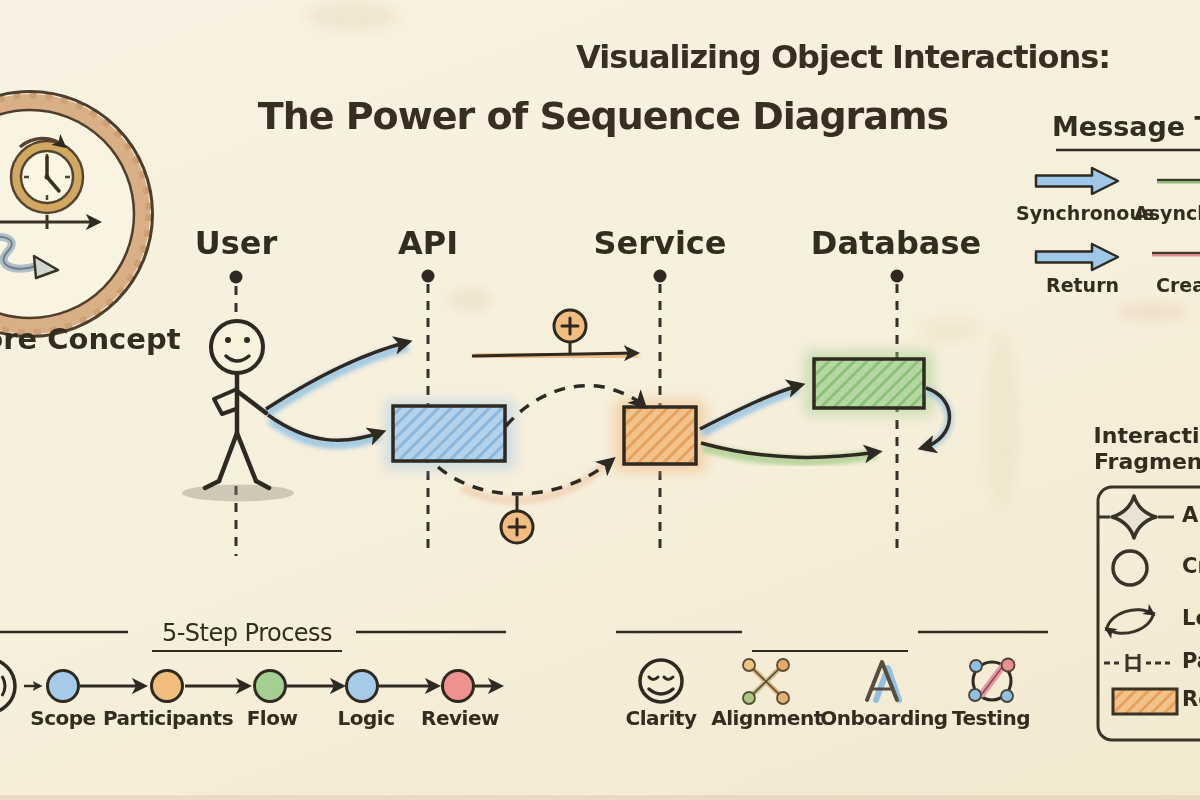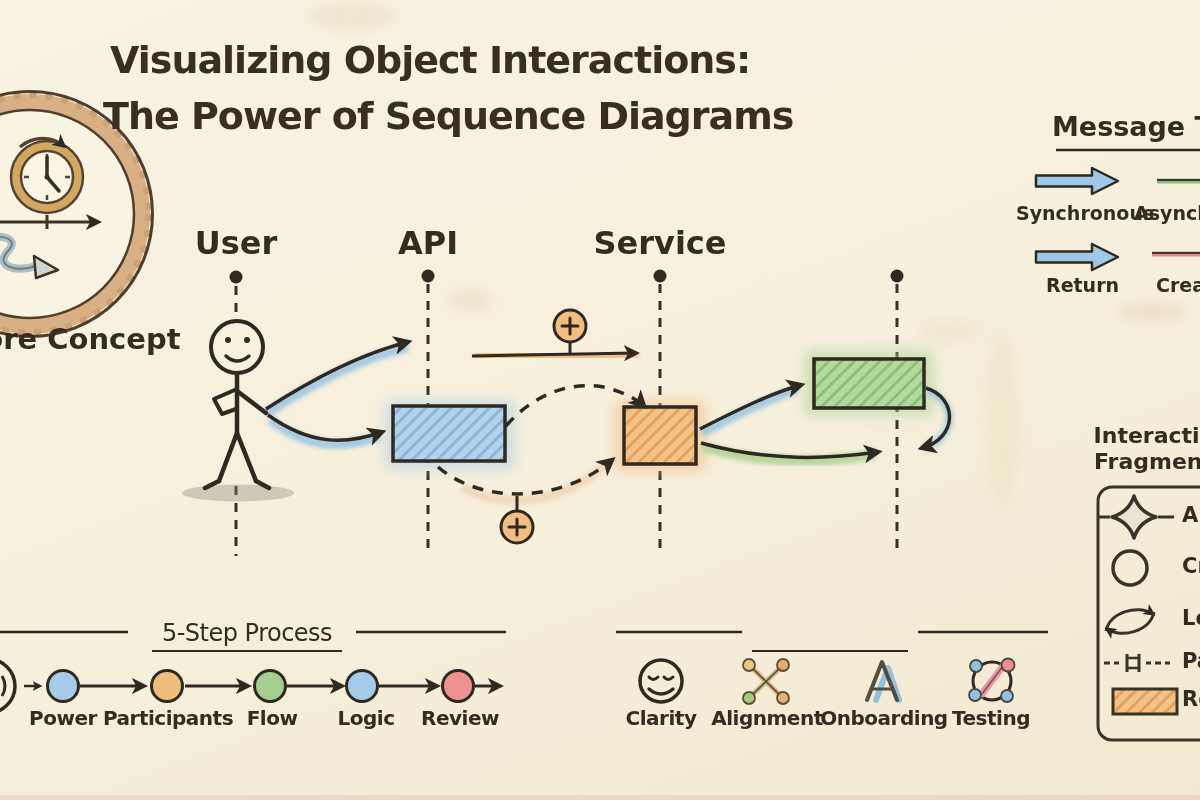--- a/index.html
+++ b/index.html
@@ -3,23 +3,23 @@
 <meta charset="utf-8">
 <style>
   html,body{margin:0;padding:0;}
   body{width:1200px;height:800px;overflow:hidden;background:#f6efdb;
        font-family:"DejaVu Sans", sans-serif;}
   .stage{position:relative;width:1200px;height:800px;overflow:hidden;
          background:linear-gradient(160deg,#f8f2e2 0%,#f6efdb 55%,#f2e9d0 100%);}
   svg.art{position:absolute;left:0;top:0;}
   .lbl{position:absolute;color:#352c20;white-space:nowrap;line-height:1.1;}
   .c{transform:translateX(-50%);}
-  .title1{left:110px;top:40px;width:1000px;text-align:left;
-          font-size:38px;font-weight:700;letter-spacing:-1px;color:#3a2d22;}
-  .title2{left:103px;top:96px;width:1000px;
+  .title1{left:110px;top:40px;width:1000px;text-align:right;
+          font-size:32px;font-weight:700;letter-spacing:-1px;color:#3a2d22;}
+  .title2{left:103px;top:96px;width:1000px;text-align:center;
           font-size:38px;font-weight:700;letter-spacing:-1px;color:#3a2d22;}
   .part{font-size:32px;font-weight:700;top:226px;}
   .sect{font-size:24px;font-weight:400;letter-spacing:-.5px;top:620px;}
   .step{font-size:20px;font-weight:600;letter-spacing:-.5px;top:707px;}
   .leg{font-size:19px;font-weight:600;}
   .legtitle{font-size:27px;font-weight:700;left:1052px;top:112px;}
   .fragt{font-size:22px;font-weight:700;}
   .fragl{font-size:21px;font-weight:600;left:1182px;}
   .badgelbl{font-size:29px;font-weight:700;left:-38px;top:324px;}
 </style>
@@ -234,29 +234,30 @@
 </svg>
 
   <div class="lbl title1">Visualizing Object Interactions:</div>
   <div class="lbl title2">The Power of Sequence Diagrams</div>
 
   <div class="lbl badgelbl">Core Concept</div>
 
   <div class="lbl part c" style="left:236px">User</div>
   <div class="lbl part c" style="left:428px">API</div>
   <div class="lbl part c" style="left:660px">Service</div>
+  <div class="lbl part c" style="left:896px">Database</div>
 
   <div class="lbl legtitle">Message Types</div>
   <div class="lbl leg" style="left:1016px;top:203px">Synchronous</div>
   <div class="lbl leg" style="left:1134px;top:203px">Asynchronous</div>
   <div class="lbl leg" style="left:1046px;top:275px">Return</div>
   <div class="lbl leg" style="left:1156px;top:275px">Create</div>
 
   <div class="lbl sect c" style="left:247px">5-Step Process</div>
-  <div class="lbl step c" style="left:63px">Power</div>
+  <div class="lbl step c" style="left:63px">Scope</div>
   <div class="lbl step c" style="left:168px">Participants</div>
   <div class="lbl step c" style="left:272px">Flow</div>
   <div class="lbl step c" style="left:366px">Logic</div>
   <div class="lbl step c" style="left:460px">Review</div>
 
   <div class="lbl step c" style="left:661px">Clarity</div>
   <div class="lbl step c" style="left:767px">Alignment</div>
   <div class="lbl step c" style="left:884px">Onboarding</div>
   <div class="lbl step c" style="left:991px">Testing</div>
 

